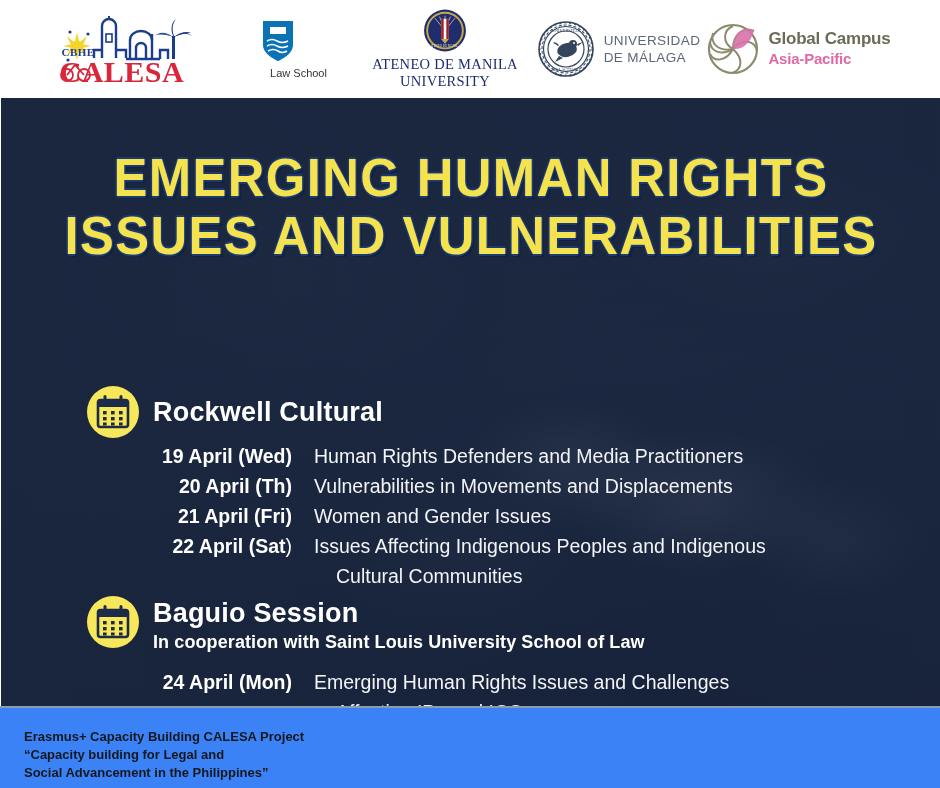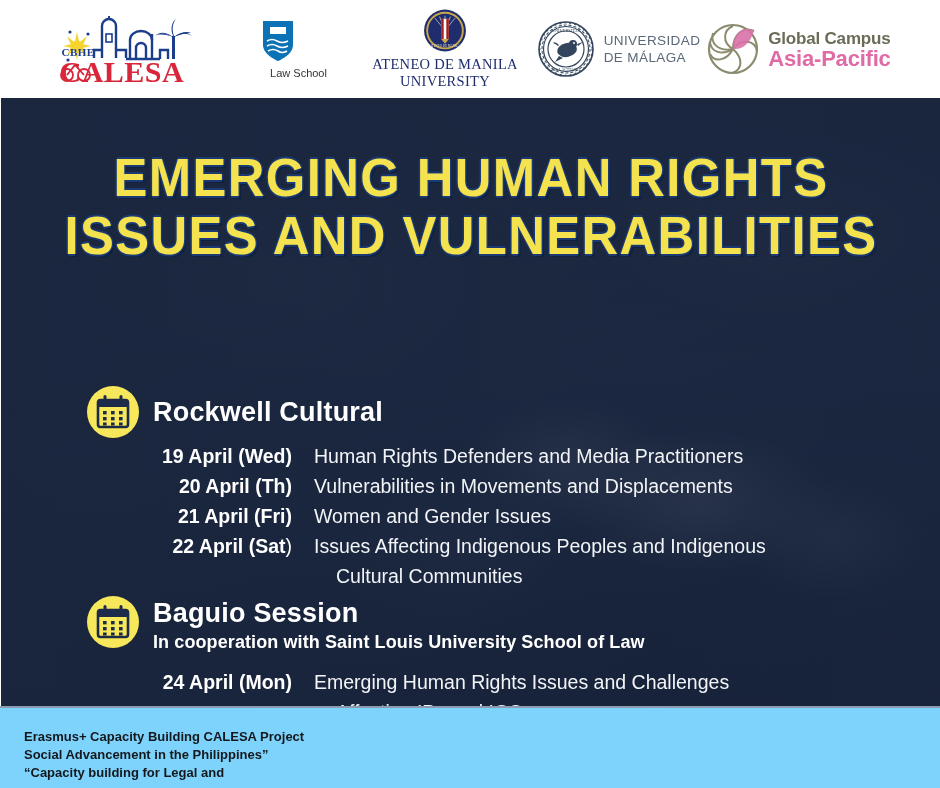--- a/index.html
+++ b/index.html
@@ -50,21 +50,21 @@
                 text-align: center; line-height: 17px; letter-spacing: .3px; margin-top: 3px; }
 
   
   .malaga { width: 172px; height: 68px; display: flex; align-items: center; gap: 9px; }
   .malaga-txt { font-size: 13.5px; color: #5b6878; line-height: 17px;
                 letter-spacing: .4px; font-family: "Liberation Sans", sans-serif; }
 
   
   .gcampus { width: 188px; height: 62px; display: flex; align-items: center; gap: 8px; }
   .gc-l1 { font-size: 17px; font-weight: bold; color: #6b6b57; line-height: 20px; letter-spacing: -.2px;}
-  .gc-l2 { font-size: 22px; font-weight: bold; color: #e06aa6; line-height: 20px; letter-spacing: -.2px;}
+  .gc-l2 { font-size: 15px; font-weight: bold; color: #e06aa6; line-height: 20px; letter-spacing: -.2px;}
 
   
   .panel {
     position: absolute; left: 1px; top: 98px; width: 940px; height: 608px;
     overflow: hidden; background: #701a75;
   }
   .panel-photo {
     position: absolute; inset: -10px;
     background:
       radial-gradient(ellipse 220px 120px at 74% 66%, rgba(214,219,226,.55), rgba(214,219,226,0) 62%),
@@ -127,21 +127,21 @@
   .sdate .paren-light { font-weight: normal; }
   .sdesc {
     font-family: "Liberation Sans", sans-serif; font-weight: normal;
     font-size: 19.5px; color: #f2f4f7; line-height: 28px;
   }
   .scont { padding-left: 187px; font-size: 19.5px; line-height: 28px; color: #f2f4f7; }
 
   
   .footer {
     position: absolute; left: 0; top: 706px; width: 940px; height: 82px;
-    background: #7dd3fc;
+    background: #3b82f6;
   }
   .footer-rule { position: absolute; left: 0; top: 0; width: 940px; height: 2px;
                  background: #8d9bb0; }
   .foot-text {
     position: absolute; left: 24px; top: 22px;
     font-family: "Liberation Sans", sans-serif; font-weight: bold;
     font-size: 13px; line-height: 18px; color: #14181d;
   }
 </style>
 </head>
@@ -379,19 +379,19 @@
         <div class="scont">Affecting IPs and ICCs</div>
       </div>
 
     </div>
   </div>
 
   <div class="footer">
     <div class="footer-rule"></div>
     <div class="foot-text">
       <div>Erasmus+ Capacity Building CALESA Project</div>
+      <div>“Capacity building for Legal and</div>
       <div>Social Advancement in the Philippines”</div>
-      <div>“Capacity building for Legal and</div>
     </div>
 
   </div>
 
 </div>
 
 </body></html>

